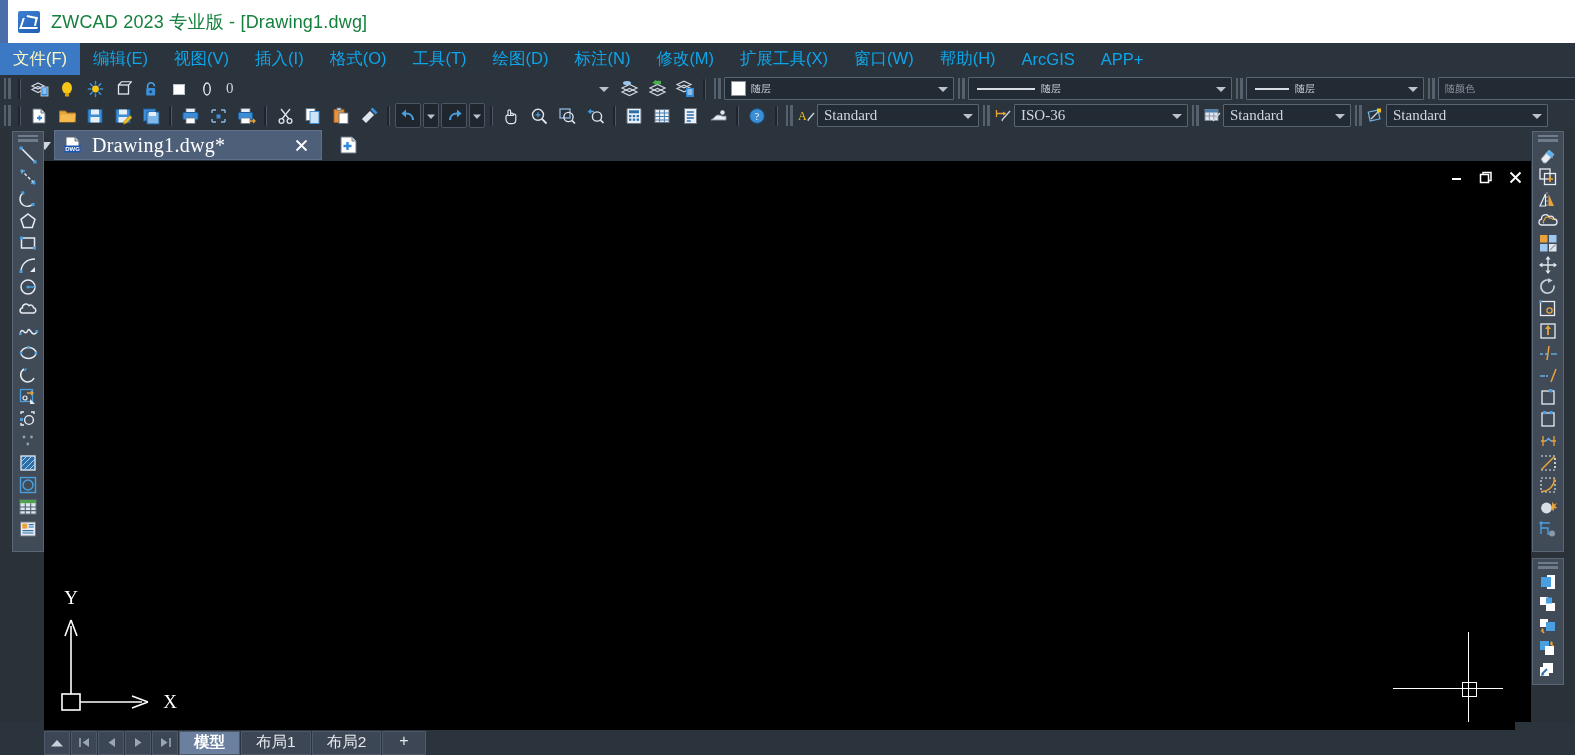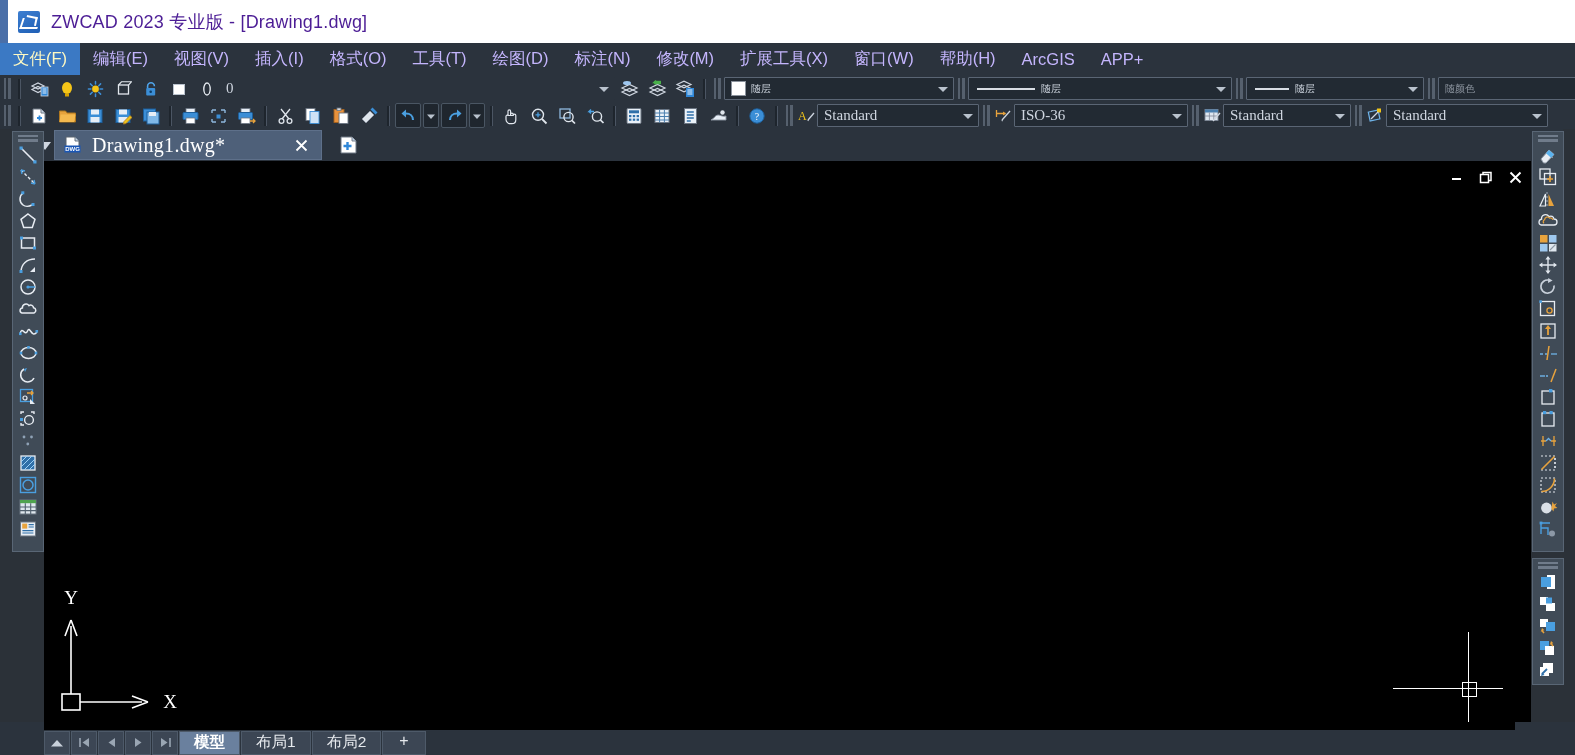--- a/index.html
+++ b/index.html
@@ -27,33 +27,33 @@
     content:"";position:absolute;left:3px;top:7px;width:16px;height:9px;
     border-bottom:2px solid #ffffff;border-left:2px solid #ffffff;
     transform:skewX(-18deg);
   }
   .app-icon:after{
     content:"";position:absolute;left:8px;top:5px;width:9px;height:7px;
     border-top:2px solid #ffffff;border-right:2px solid #ffffff;
     transform:rotate(12deg);
   }
   .title-text{
-    margin-left:11px;font-size:18px;color:#4c1d95;letter-spacing:.2px;
+    margin-left:11px;font-size:18px;color:#15803d;letter-spacing:.2px;
     white-space:nowrap;
   }
 
   
   .menubar{
     position:absolute;left:0;top:43px;width:1575px;height:32px;
     background:#2b333d;display:flex;align-items:stretch;
     border-bottom:1px solid #1d242c;
   }
   .menu-item{
     display:flex;align-items:center;padding:0 13px;
-    font-size:16.5px;color:#c4b5fd;white-space:nowrap;cursor:default;
+    font-size:16.5px;color:#0ea5e9;white-space:nowrap;cursor:default;
   }
   .menu-item.active{background:#3b79c4;color:#fef9c3;}
 
   
   .tbrow{
     position:absolute;left:0;width:1575px;height:27px;
     background:#2b333d;display:flex;align-items:center;
   }
   .tbrow.r1{top:75px;}
   .tbrow.r2{top:102px;}

